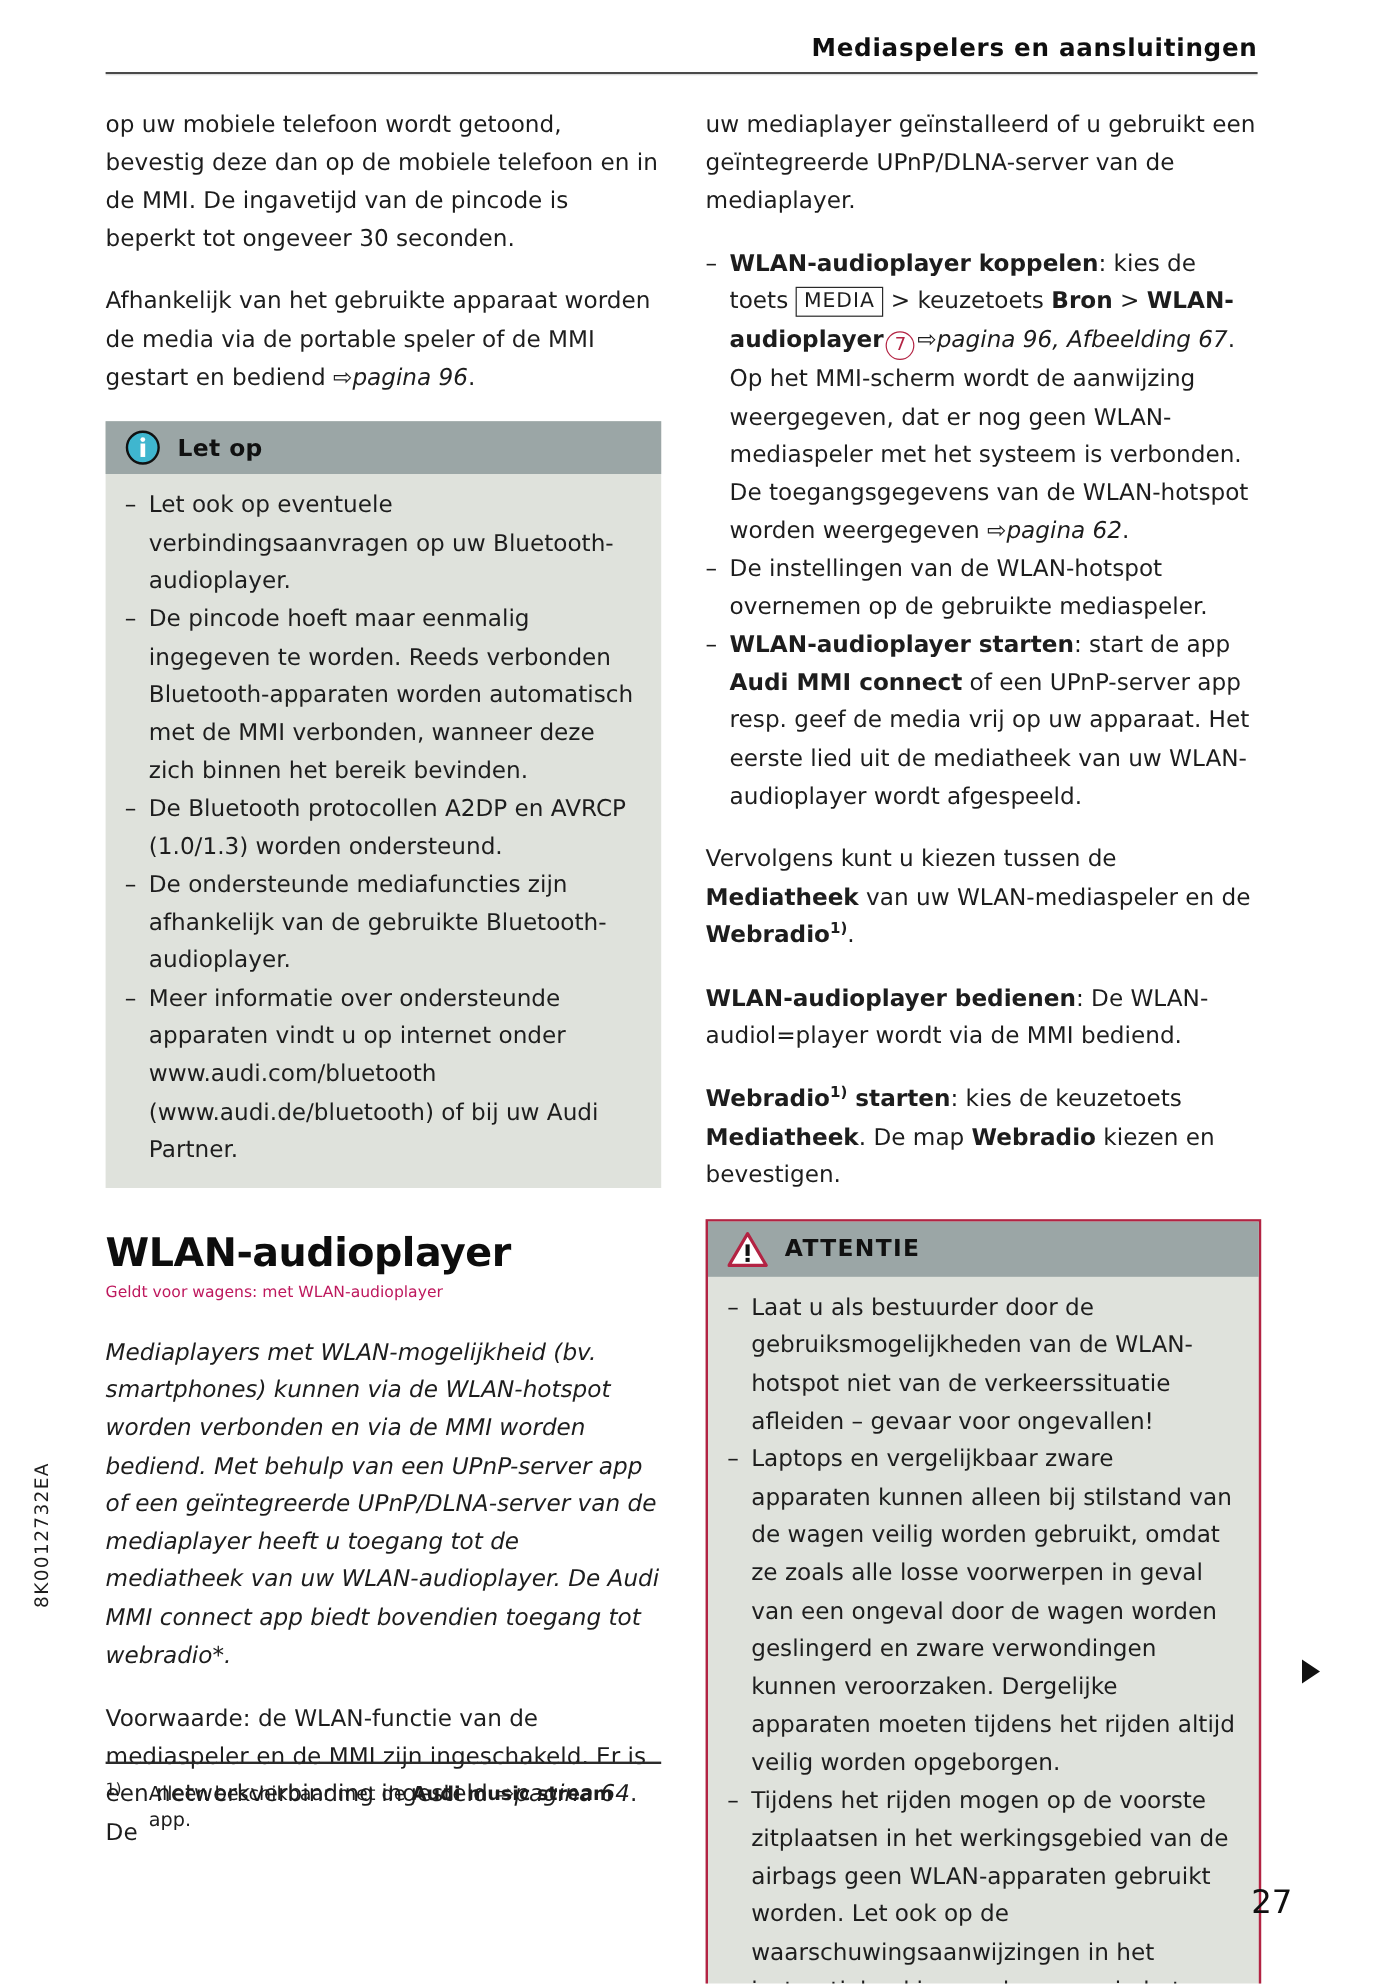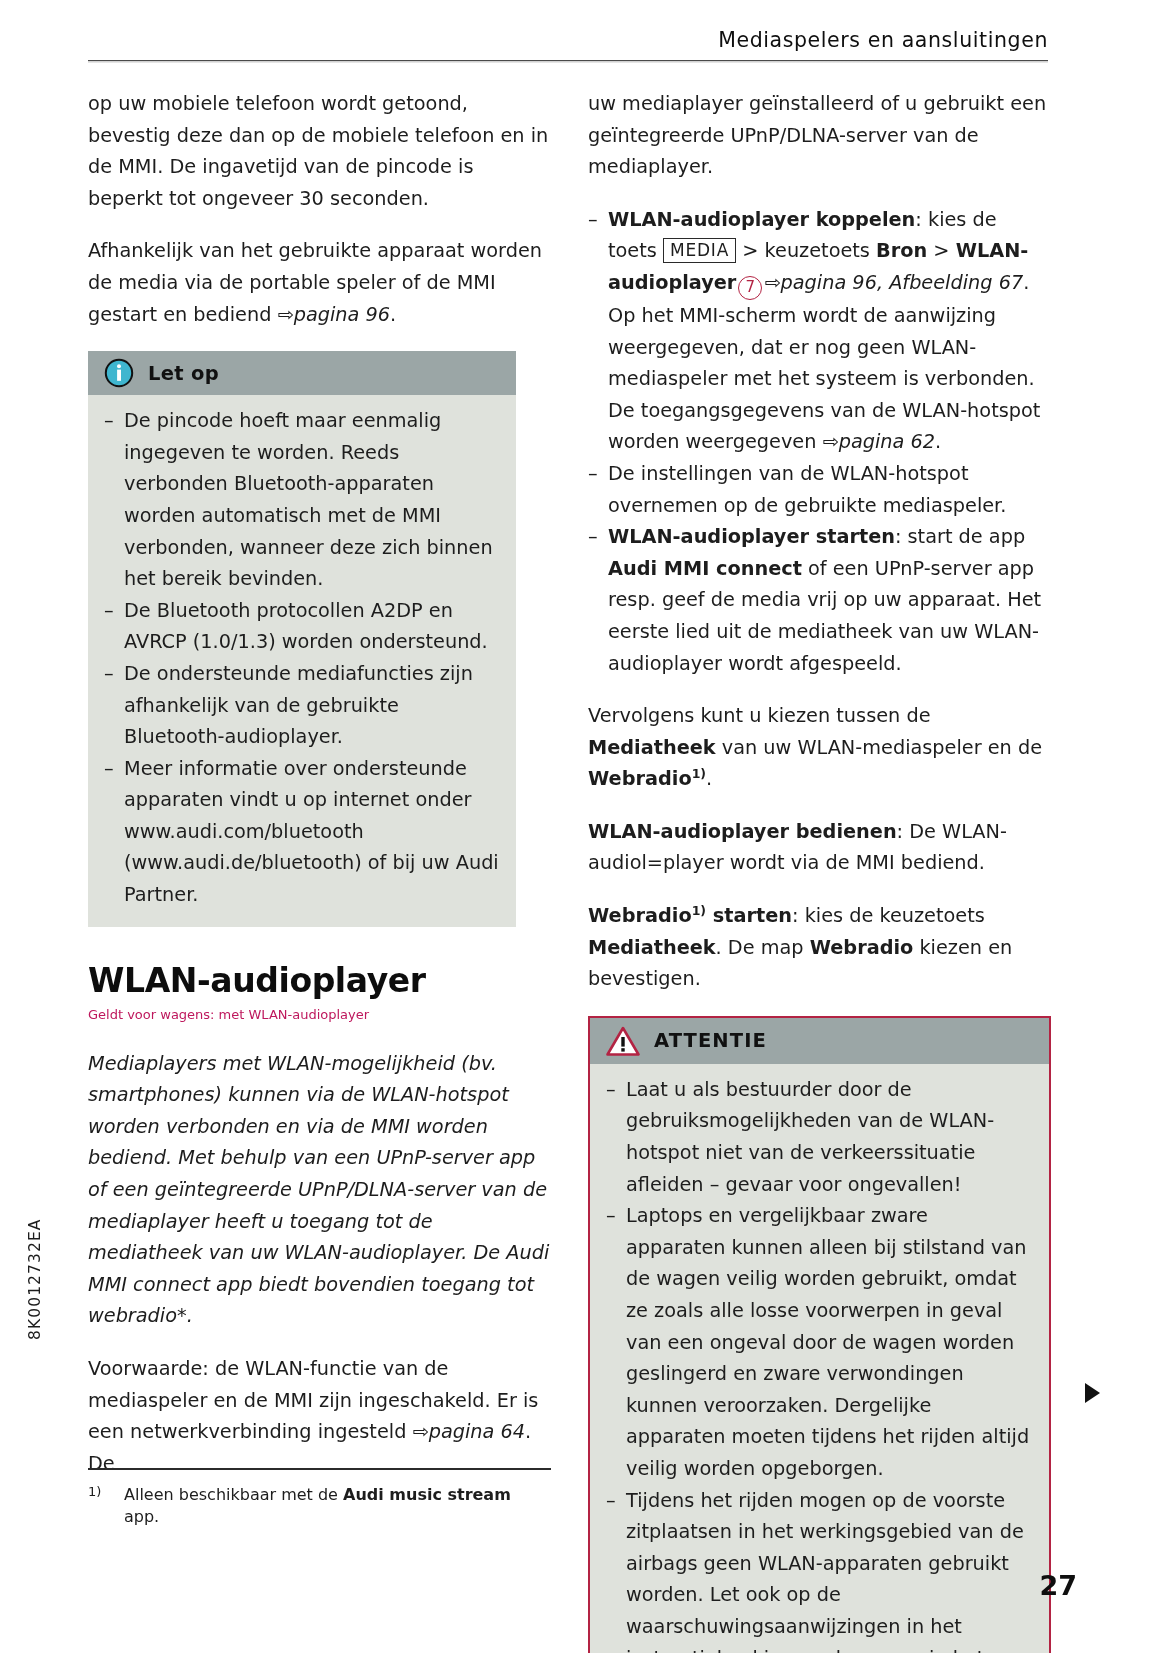--- a/index.html
+++ b/index.html
@@ -22,21 +22,21 @@
 
   
   .header {
     position: absolute;
     left: 88px; top: 28px;
     width: 960px;
   }
   .header-title {
     text-align: right;
     font-size: 20.5px;
-    font-weight: normal;
+    font-weight: bold;
     letter-spacing: 0.6px;
     color: #0f0f0f;
   }
   .header-rule {
     margin-top: 8px;
     height: 3px;
     background: linear-gradient(to bottom, #4a4a4a 0%, #4a4a4a 45%, #cfcfcf 46%, #efefef 100%);
   }
 
   
@@ -93,21 +93,21 @@
   sup.fn {
     font-size: 12.5px;
     vertical-align: super;
     line-height: 0;
     font-weight: normal;
   }
   sup.fnb { font-weight: bold; }
 
   
   .notebox {
-    width: 428px;
+    width: 463px;
     margin: 0 0 26px 0;
     background: #dfe2dc;
   }
   .notebox-head {
     background: #9ba6a6;
     height: 44px;
     display: flex;
     align-items: center;
     padding: 0 16px;
   }
@@ -221,21 +221,21 @@
     transform: rotate(-90deg);
     transform-origin: left top;
     white-space: nowrap;
   }
 
   
   .page-number {
     position: absolute;
     right: 88px; bottom: 52px;
     font-size: 27px;
-    font-weight: bold;
+    font-weight: normal;
     color: #0f0f0f;
   }
 
   
   .cont-tri {
     position: absolute;
     left: 1085px; top: 1383px;
     width: 0; height: 0;
     border-left: 15px solid #111;
     border-top: 10px solid transparent;
@@ -264,20 +264,21 @@
           <svg width="30" height="30" viewBox="0 0 30 30">
             <circle cx="15" cy="15" r="13.2" fill="#3fb6cf" stroke="#111" stroke-width="2"></circle>
             <circle cx="15" cy="8.3" r="2.0" fill="#ffffff"></circle>
             <rect x="13.1" y="11.6" width="3.9" height="11.2" fill="#ffffff"></rect>
           </svg>
         </span>
         <span class="notebox-title">Let op</span>
       </div>
       <div class="notebox-body">
         <ul class="dash tight">
+          <li>Let ook op eventuele verbindingsaanvragen op uw Bluetooth-audioplayer.</li>
           <li>De pincode hoeft maar eenmalig ingegeven te worden. Reeds verbonden Bluetooth-apparaten worden automatisch met de MMI verbonden, wanneer deze zich binnen het bereik bevinden.</li>
           <li>De Bluetooth protocollen A2DP en AVRCP (1.0/1.3) worden ondersteund.</li>
           <li>De ondersteunde mediafuncties zijn afhankelijk van de gebruikte Bluetooth-audioplayer.</li>
           <li>Meer informatie over ondersteunde apparaten vindt u op internet onder www.audi.com/bluetooth (www.audi.de/bluetooth) of bij uw Audi Partner.</li>
         </ul>
       </div>
     </div>
 
     <h1 class="sec-h1">WLAN-audioplayer</h1>
     <div class="sec-sub">Geldt voor wagens: met WLAN-audioplayer</div>

